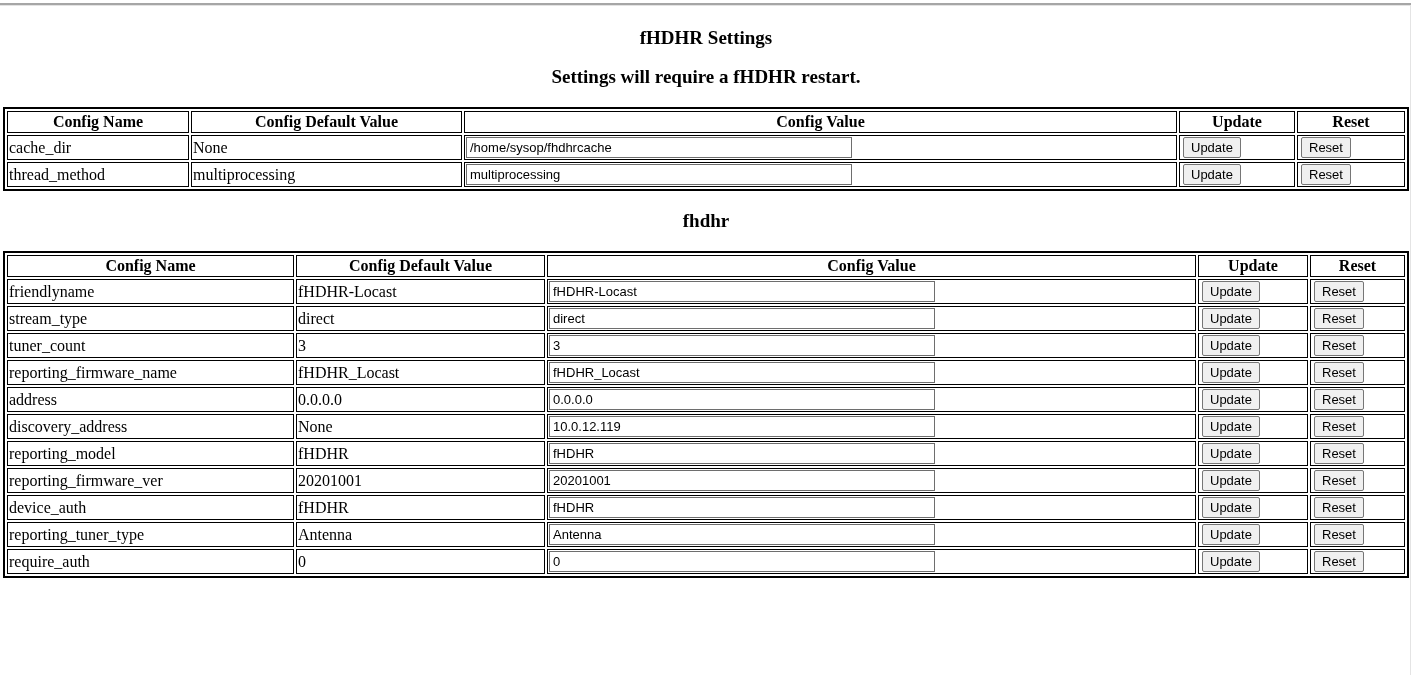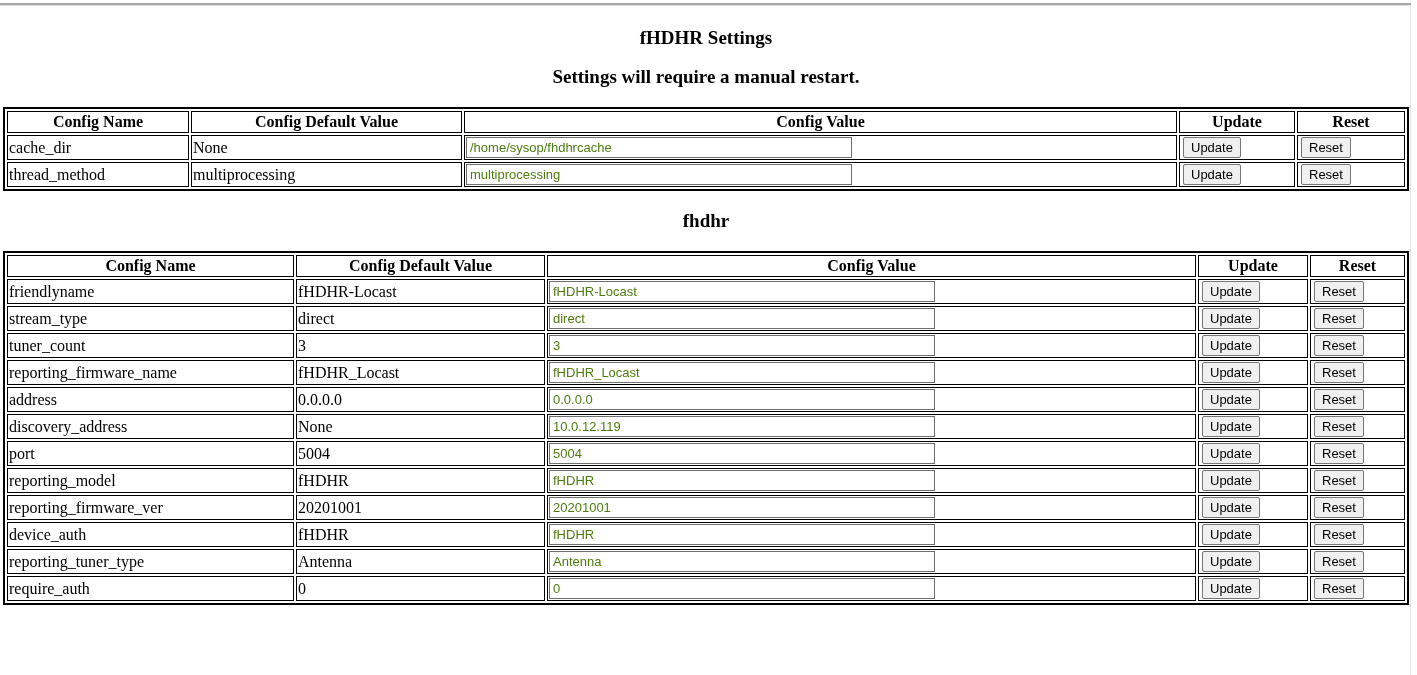--- a/index.html
+++ b/index.html
@@ -70,21 +70,21 @@
   .table-1 .c-default { width: 249px; }
   .table-1 .c-update  { width: 110px; }
   .table-1 .c-reset   { width: 95px;  }
 
   input.cfg-input {
     width: 386px;
     height: 21px;
     box-sizing: border-box;
     border: 1px solid #6e6e6e;
     background: #ffffff;
-    color: #4d7c0f;
+    color: #000000;
     padding: 1px 3px;
     margin: 0;
     font-family: "Liberation Sans", sans-serif;
     font-size: 13px;
     vertical-align: middle;
   }
   button.cfg-btn {
     font-family: "Liberation Sans", sans-serif;
     font-size: 13px;
     color: #000000;
@@ -97,21 +97,21 @@
     vertical-align: middle;
   }
 </style>
 </head>
 <body>
 
 <div class="chrome-edge"></div>
 <div class="window-edge-line"></div>
 
 <h4>fHDHR Settings</h4>
-<h4>Settings will require a manual restart.</h4>
+<h4>Settings will require a fHDHR restart.</h4>
 
 <div id="sections">
   <section>
     <table class="config-table table-0">
       <colgroup>
         <col class="c-name">
           <col class="c-default">
           <col class="c-value">
           <col class="c-update">
           <col class="c-reset">
@@ -254,33 +254,20 @@
       <input type="text" class="cfg-input" value="10.0.12.119" style="">
     </td>
     <td>
       <button type="button" class="cfg-btn">Update</button>
     </td>
     <td>
       <button type="button" class="cfg-btn">Reset</button>
     </td>
   </tr>
 
-  <tr>
-    <td>port</td>
-    <td>5004</td>
-    <td>
-      <input type="text" class="cfg-input" value="5004" style="">
-    </td>
-    <td>
-      <button type="button" class="cfg-btn">Update</button>
-    </td>
-    <td>
-      <button type="button" class="cfg-btn">Reset</button>
-    </td>
-  </tr>
 
 
   <tr>
     <td>reporting_model</td>
     <td>fHDHR</td>
     <td>
       <input type="text" class="cfg-input" value="fHDHR" style="">
     </td>
     <td>
       <button type="button" class="cfg-btn">Update</button>

